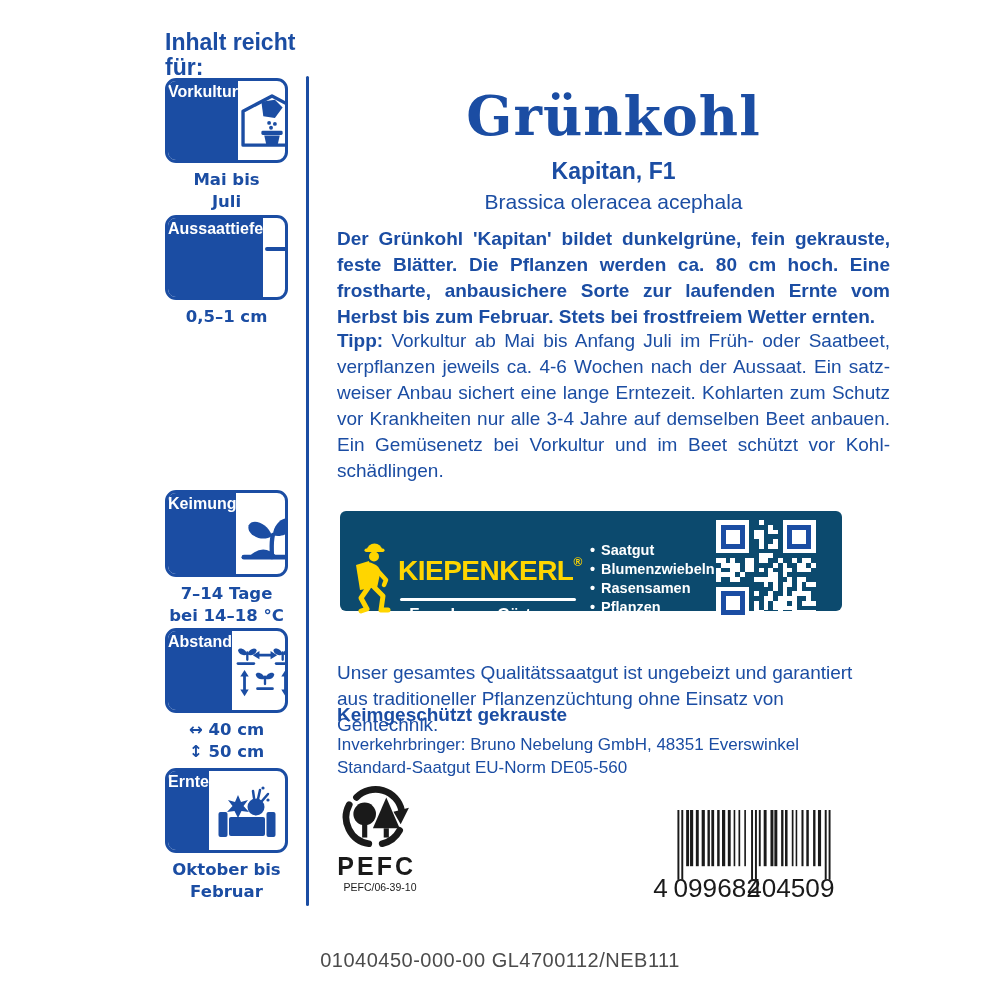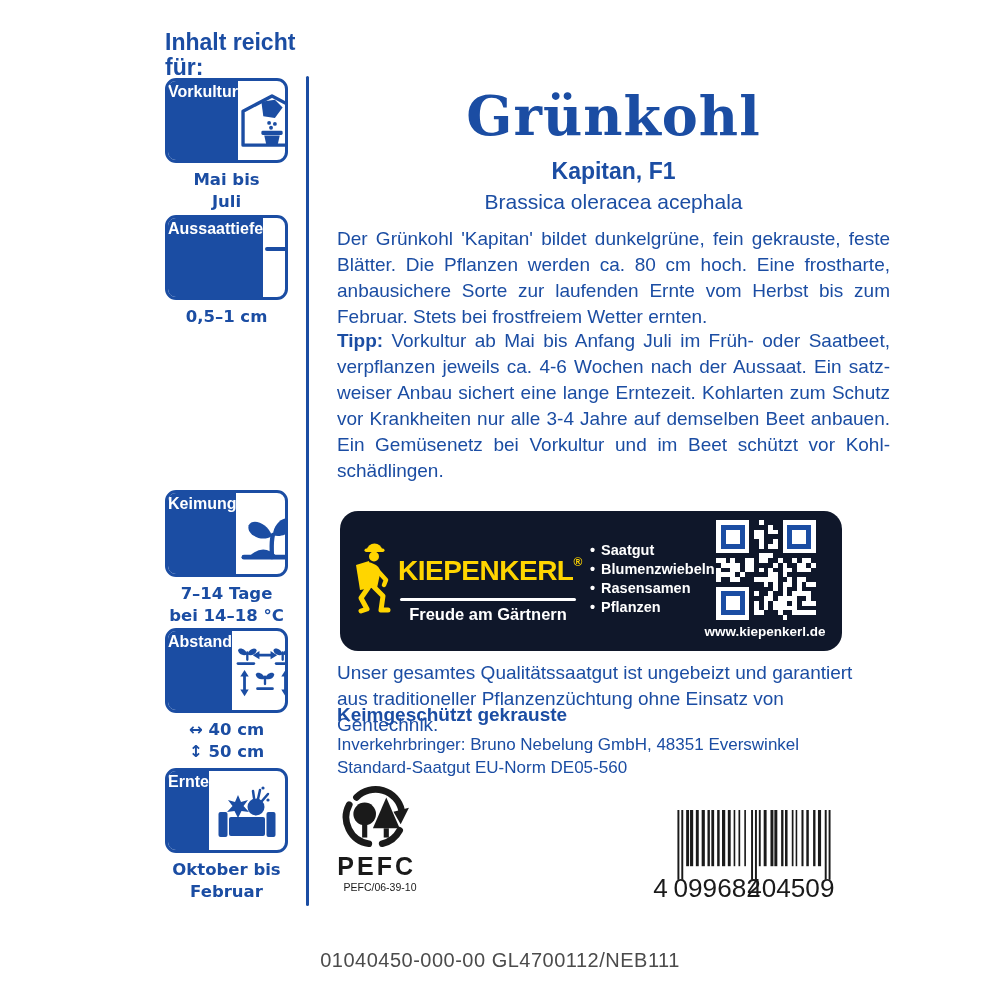--- a/index.html
+++ b/index.html
@@ -23,26 +23,26 @@
 
   .divider{left:306px;top:76px;width:3px;height:830px;background:#1b4da3;border-radius:2px;}
 
   
   .main-col{left:337px;width:553px;}
   .title{top:84px;text-align:center;font-family:"DejaVu Serif","Liberation Serif",serif;
          font-weight:bold;font-size:54px;letter-spacing:1px;}
   .variety{top:158px;text-align:center;font-size:23px;font-weight:bold;}
   .botanical{top:190px;text-align:center;font-size:21px;}
   .para{font-size:19px;line-height:26px;text-align:justify;}
-  .desc{top:226px;}
+  .desc{top:226px;font-weight:bold;}
   .tip{top:328px;}
   .tip-label{font-weight:bold;}
 
   
-  .brand-box{left:340px;top:511px;width:502px;height:140px;background:#0f172a;border-radius:18px;}
+  .brand-box{left:340px;top:511px;width:502px;height:100px;background:#0c4a6e;border-radius:6px;}
   .brand-man{left:12px;top:26px;}
   .brand-name{left:58px;top:44px;color:#ffd500;font-weight:bold;font-size:28px;letter-spacing:-0.5px;white-space:nowrap;}
   .brand-reg{font-size:12px;vertical-align:14px;letter-spacing:0;}
   .brand-underline{left:60px;top:87px;width:176px;height:3px;background:#fff;border-radius:2px;}
   .brand-tagline{left:46px;top:94px;width:204px;text-align:center;color:#fff;font-weight:bold;font-size:16.5px;}
   .brand-products{left:250px;top:30px;color:#fff;}
   .plist-row{display:flex;align-items:baseline;gap:6px;font-size:14.5px;font-weight:bold;line-height:19px;}
   .qr{left:376px;top:9px;}
   .brand-site{left:360px;top:113px;width:130px;text-align:center;color:#fff;font-weight:bold;font-size:13.5px;}
 

